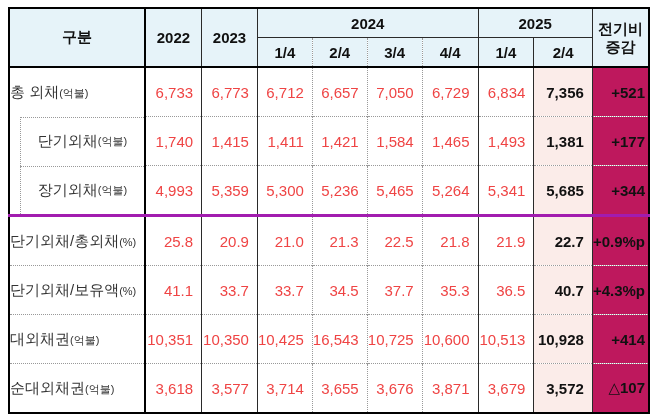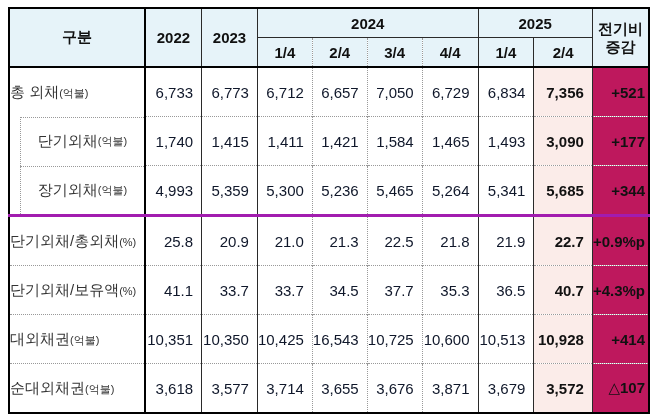--- a/index.html
+++ b/index.html
@@ -25,21 +25,21 @@
   .bl2{border-left:2px solid #000;}
   .bl1{border-left:1px solid #2a2a2a;}
   .bld{border-left:1px dotted #999;}
   
   .gb{border-bottom:1px solid #2a2a2a;}
   
   tr.top-dot td{border-top:1px dotted #999;}
   tr.top-solid td{border-top:3px solid #a21caf;}
   tr.top-thick td{border-top:2px solid #000;}
   
-  td.num{text-align:right;padding-right:8px;color:#0f172a;}
+  td.num{text-align:right;padding-right:8px;color:#ef4444;}
   td.hl{background:#FBECE9;font-weight:bold;color:#111;text-align:right;}
   td.chg{background:#be185d;font-weight:bold;color:#111;text-align:right;padding-right:3px;}
   td.lbl{text-align:left;color:#333;}
   .unit{font-size:11px;}
   td.lbl-ind{position:relative;}
   tr.top-dot td.lbl-ind{border-top:none;}
   .ibox{
     position:absolute;top:0;bottom:0;left:10px;right:0;
     border-left:1px dotted #999;border-top:1px dotted #999;
     display:flex;align-items:center;justify-content:center;color:#333;
@@ -106,21 +106,21 @@
               <span class="unit">(억불)</span>
             </div>
           </td>
       <td class="num bl2">1,740</td>
       <td class="num bl1">1,415</td>
       <td class="num bl1">1,411</td>
       <td class="num bld">1,421</td>
       <td class="num bld">1,584</td>
       <td class="num bld">1,465</td>
       <td class="num bl1">1,493</td>
-      <td class="num hl bl1">3,090</td>
+      <td class="num hl bl1">1,381</td>
       <td class="chg bl1">+177</td>
     </tr>
 
     <tr class="top-dot">
       <td class="lbl lbl-ind">
             <div class="ibox">
               <span>장기외채</span>
               <span class="unit">(억불)</span>
             </div>
           </td>

